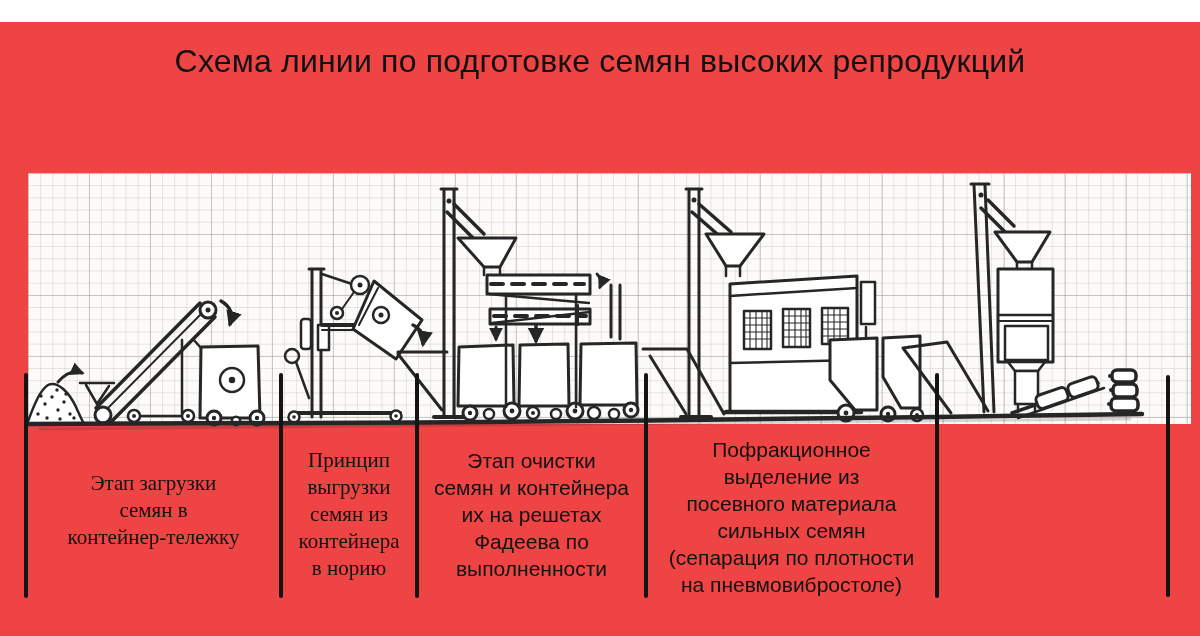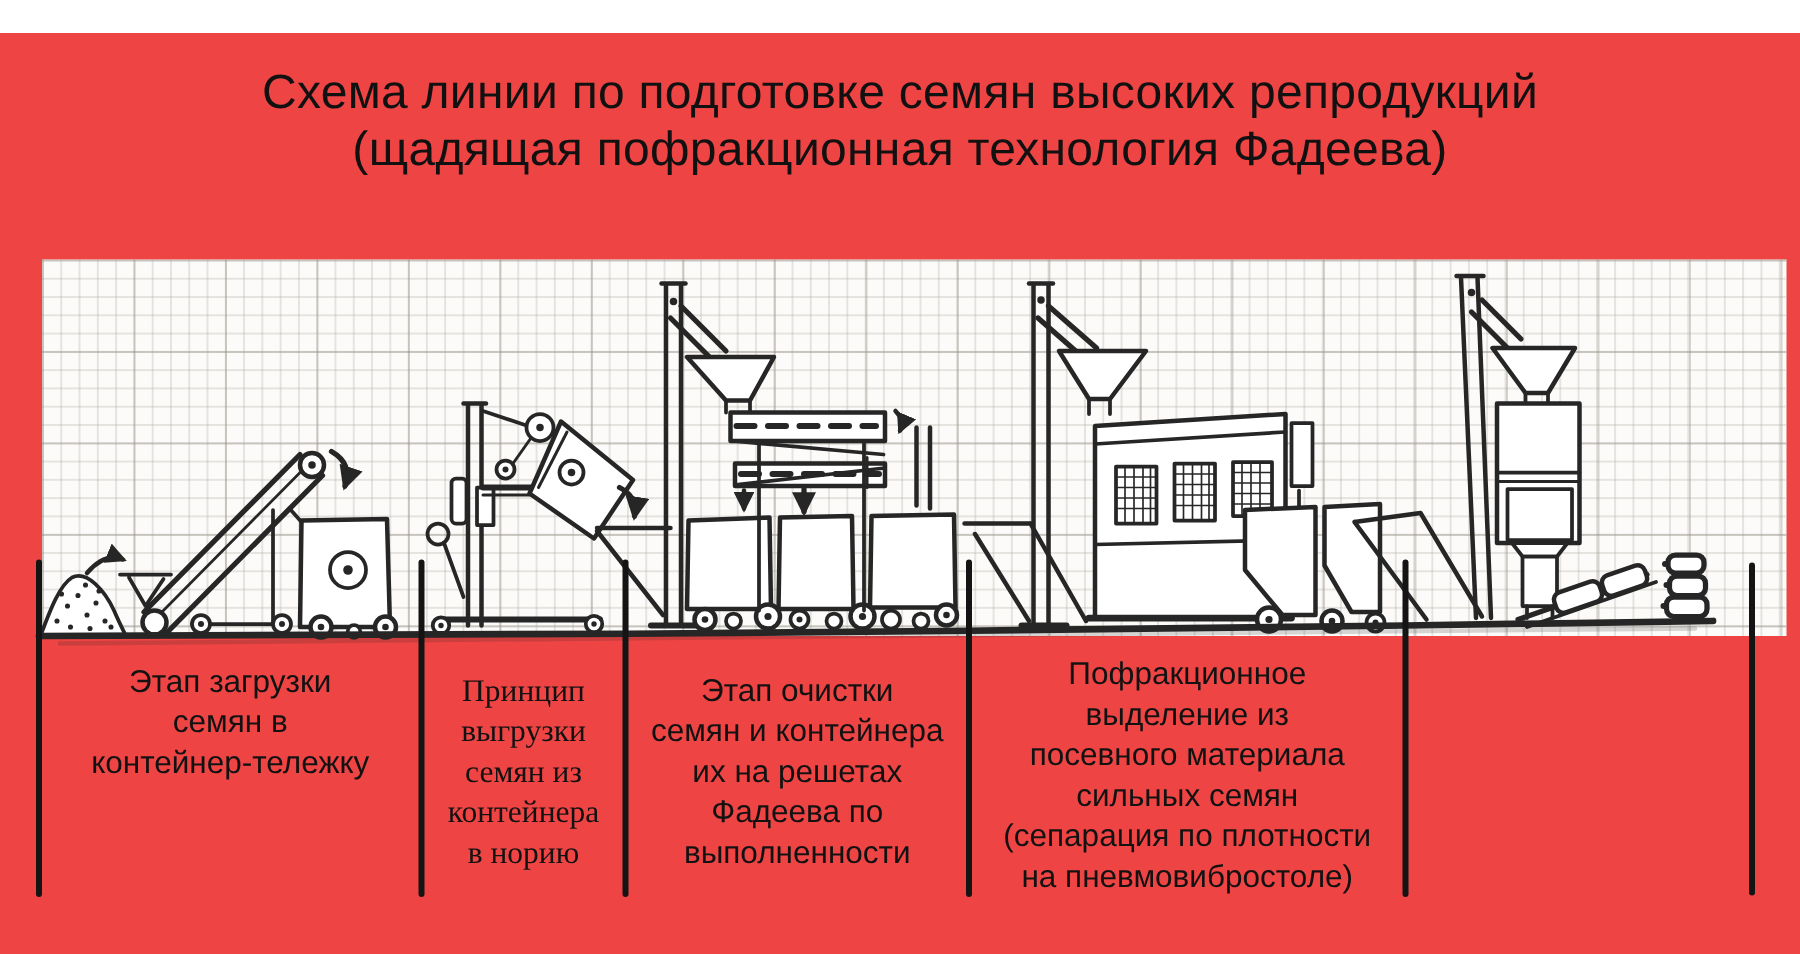--- a/index.html
+++ b/index.html
@@ -19,21 +19,20 @@
   .stage-label{position:absolute;text-align:center;font-size:21px;line-height:27px;
                white-space:pre-line;color:#121212;}
 </style>
 </head>
 <body>
 
 <div class="page">
 
   <div class="title">
     <div>Схема линии по подготовке семян высоких репродукций</div>
-    <div>(щадящая пофракционная технология Фадеева)</div>
   </div>
 
   <div class="paper"></div>
 
   <svg class="art" viewBox="0 0 1200 636">
     <defs>
       <marker id="ah" viewBox="0 0 10 10" refX="8" refY="5" markerWidth="4.6" markerHeight="4.6" orient="auto-start-reverse">
         <path d="M0,0 L10,5 L0,10 Z" fill="#262626"></path>
       </marker>
     </defs>
@@ -250,21 +249,21 @@
         <line x1="26" y1="353" x2="26" y2="574"></line>
         <line x1="281" y1="353" x2="281" y2="574"></line>
         <line x1="417" y1="353" x2="417" y2="574"></line>
         <line x1="646" y1="353" x2="646" y2="574"></line>
         <line x1="937" y1="353" x2="937" y2="574"></line>
         <line x1="1168" y1="355" x2="1168" y2="573"></line>
       </g>
     </g>
   </svg>
 
-  <div class="stage-label" style="left:26px;width:255px;top:419px;">Этап загрузки
+  <div class="stage-label" style="left:26px;width:255px;top:448px;font-family:Liberation Serif, serif;">Этап загрузки
 семян в
 контейнер-тележку</div>
   <div class="stage-label" style="left:281px;width:136px;top:425px;font-family:Liberation Serif, serif;">Принцип
 выгрузки
 семян из
 контейнера
 в норию</div>
   <div class="stage-label" style="left:417px;width:229px;top:425px;">Этап очистки
 семян и контейнера
 их на решетах

